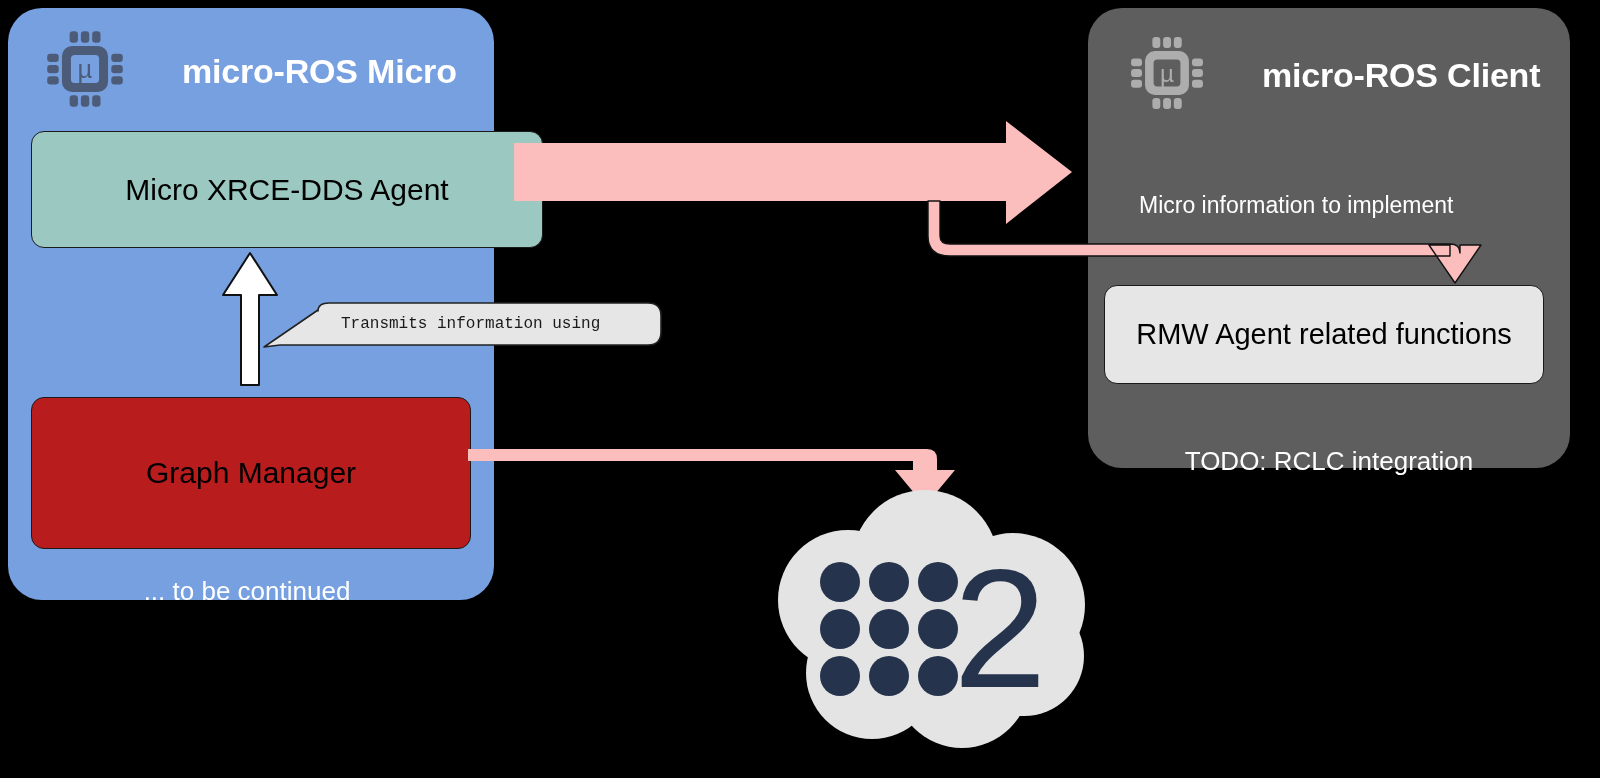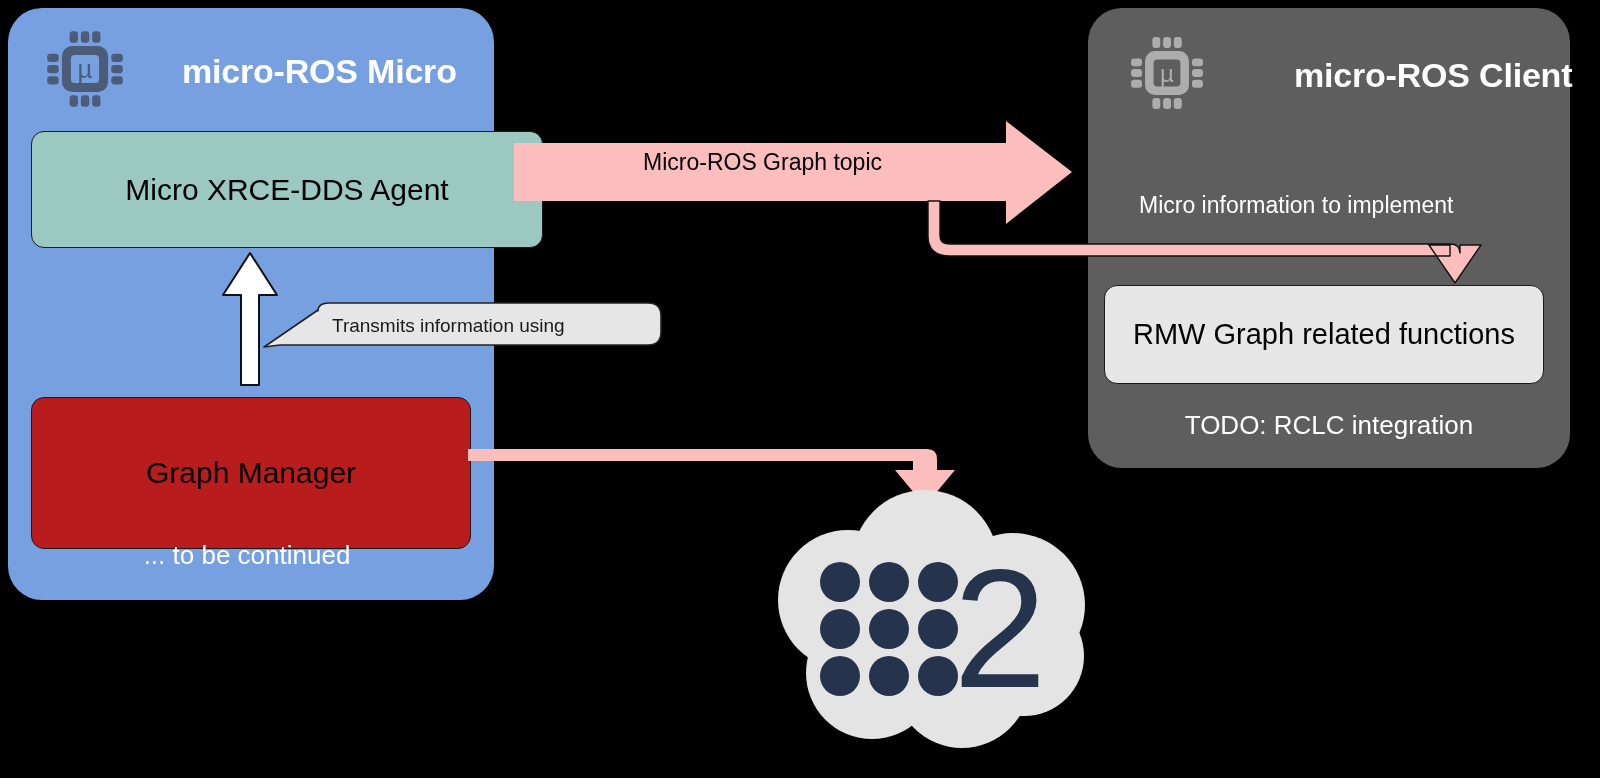--- a/index.html
+++ b/index.html
@@ -48,21 +48,21 @@
   #client-header { left: 1128px; top: 34px; }
 
   .panel-title {
     font-size: 34px;
     font-weight: bold;
     color: #ffffff;
     white-space: nowrap;
     letter-spacing: -0.2px;
   }
   #agent-header .panel-title { margin-left: 56px; }
-  #client-header .panel-title { margin-left: 88px; }
+  #client-header .panel-title { margin-left: 56px; }
 
   .chip-icon { flex: 0 0 auto; }
 
   
   .inner-box {
     position: absolute;
     box-sizing: border-box;
     border: 1.6px solid #1a1a1a;
     border-radius: 13px;
     display: flex;
@@ -95,20 +95,21 @@
     font-size: 29px;
   }
 
   
   .panel-note {
     position: absolute;
     color: #ffffff;
     font-size: 26px;
     white-space: nowrap;
     text-align: center;
+    margin-top: 36px;
   }
   #agent-note { left: 0; top: 540px; width: 494px; }
   #client-note { left: 1088px; top: 410px; width: 482px; }
 
   
   #overlay {
     position: absolute;
     left: 0;
     top: 0;
     width: 1600px;
@@ -128,25 +129,26 @@
   .white-label {
     position: absolute;
     color: #ffffff;
     font-size: 23px;
     white-space: nowrap;
   }
   #uses-info-label { left: 1139px; top: 192px; }
 
   #callout-label {
     position: absolute;
-    left: 332px;
+    left: 341px;
     top: 315px;
     color: #1a1a1a;
-    font-size: 19px;
-    white-space: nowrap;
+    font-size: 16px;
+    white-space: nowrap;
+    font-family: Liberation Mono, monospace;
   }
 </style>
 </head>
 <body>
 
 <div id="stage">
 
   <div class="panel" id="agent-panel"></div>
 
   <div class="panel-header" id="agent-header">
@@ -205,21 +207,21 @@
           <rect x="52.5" y="37.6" width="9" height="6.5" rx="2.5"></rect>
         </g>
         <rect x="21" y="21" width="22" height="22" rx="3" fill="#5e5e5e"></rect>
         <text x="32" y="39" font-family="'Liberation Sans',sans-serif" font-size="20" fill="#adadad" text-anchor="middle">µ</text>
       </svg>
     </span>
     <span class="panel-title">micro-ROS Client</span>
   </div>
 
   <div class="inner-box" id="rmw-box">
-    <span>RMW Graph related functions</span>
+    <span>RMW Agent related functions</span>
   </div>
 
   <div class="panel-note" id="client-note">TODO: RCLC integration</div>
 
   <svg id="overlay">
 
     <g>
       <path d="M 514 143 L 1006 143 L 1006 121 L 1072 172 L 1006 224 L 1006 201 L 514 201 Z" fill="#fcbdbd"></path>
     </g>
 
@@ -257,19 +259,18 @@
         <circle cx="889" cy="629" r="20"></circle>
         <circle cx="938" cy="629" r="20"></circle>
         <circle cx="840" cy="676" r="20"></circle>
         <circle cx="889" cy="676" r="20"></circle>
         <circle cx="938" cy="676" r="20"></circle>
       </g>
       <text x="1000" y="687" font-family="'Liberation Sans',sans-serif" font-size="168" fill="#25334d" text-anchor="middle">2</text>
     </g>
   </svg>
 
-  <div class="arrow-label" id="graph-topic-label">Micro-ROS Graph topic</div>
 
   <div class="white-label" id="uses-info-label">Micro information to implement</div>
 
   <div id="callout-label">Transmits information using</div>
 
 </div>
 
 </body></html>

